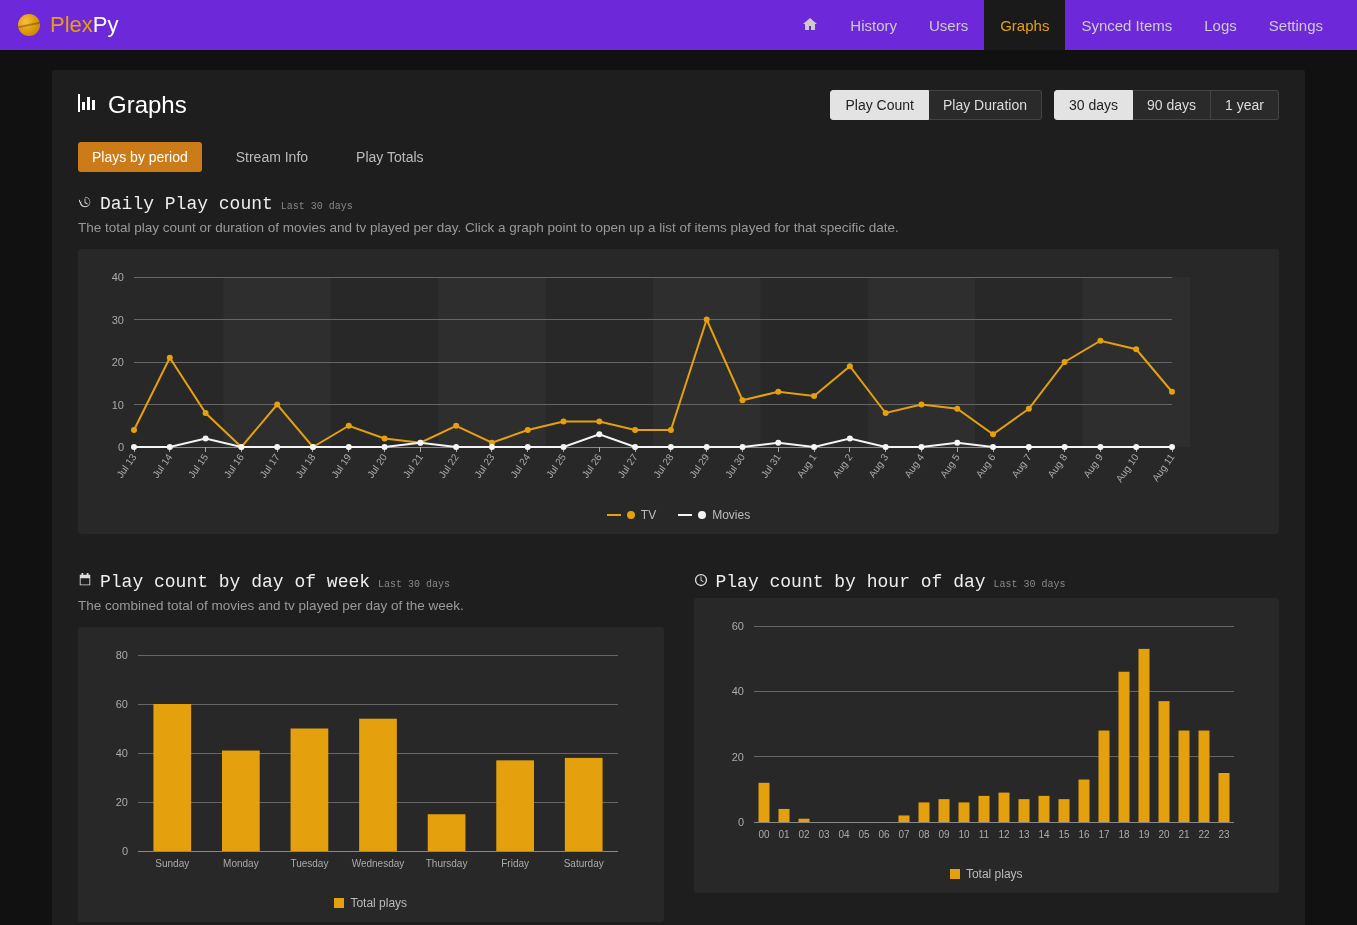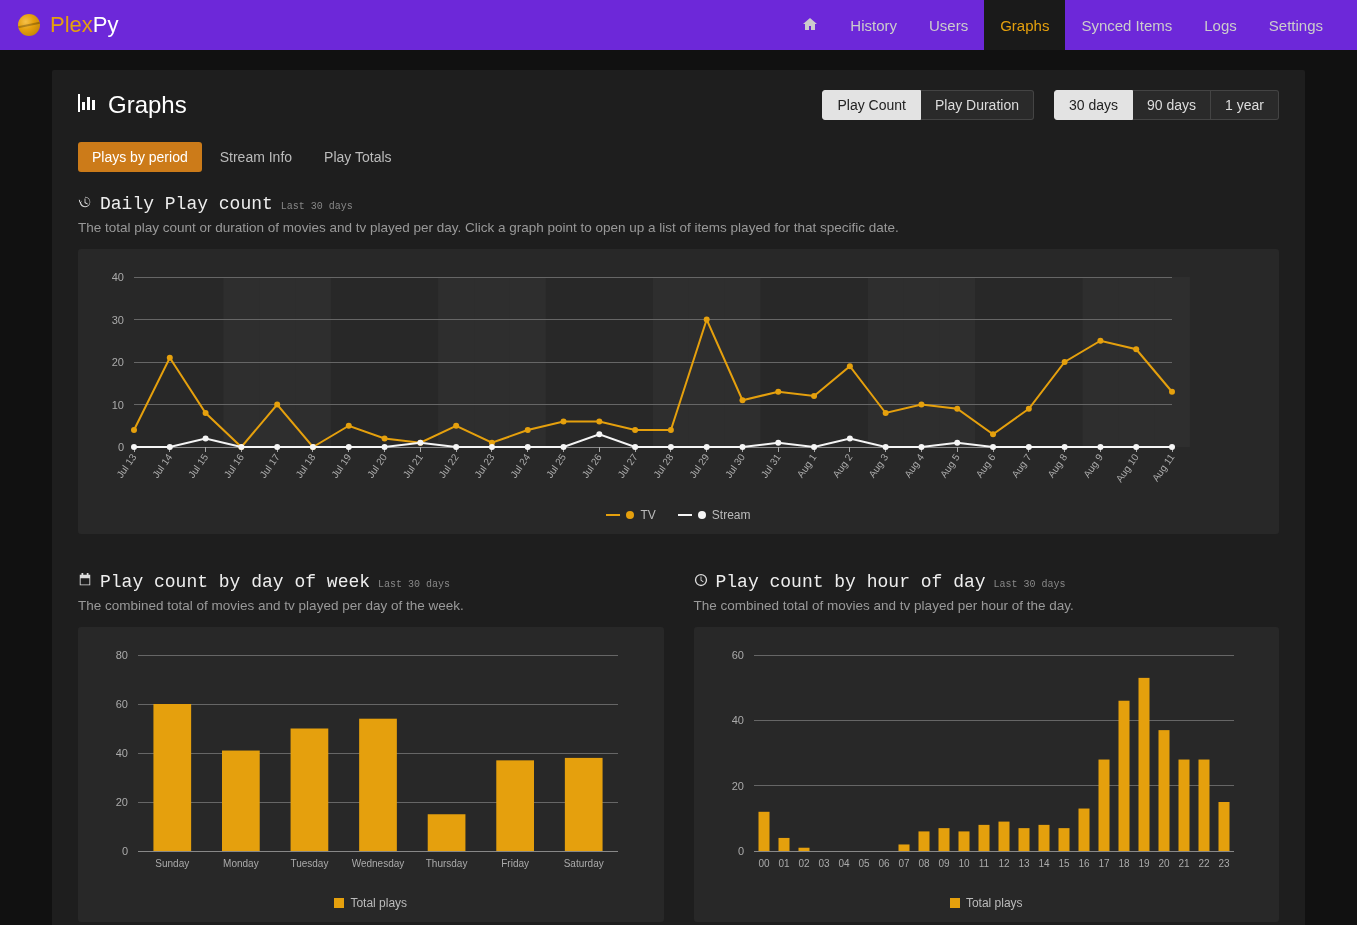--- a/index.html
+++ b/index.html
@@ -16,25 +16,25 @@
 .nav-item.active { background: #1a1a1a; color: #e5a00d; }
 .content { padding: 20px 52px 40px 52px; }
 .panel { background: #1e1e1e; padding: 20px 26px 30px 26px; border-radius: 2px; }
 .page-head { display: flex; align-items: center; margin-bottom: 22px; }
 .page-title { font-size: 24px; font-weight: 400; color: #fff; display: flex; align-items: center; gap: 10px; }
 .page-title .icon { font-size: 18px; }
 .head-spacer { flex: 1; }
 .btn-group { display: inline-flex; }
 .btn { border: 1px solid #444; background: #2a2a2a; color: #ddd; padding: 6px 14px; font-size: 14px; cursor: pointer; }
 .btn + .btn { border-left: none; }
-.btn-group { margin-left: 20px; }
+.btn-group { margin-left: 12px; }
 .btn.active { background: #e3e3e3; color: #222; border-color: #e3e3e3; }
 .btn-group .btn:first-child { border-radius: 3px 0 0 3px; }
 .btn-group .btn:last-child { border-radius: 0 3px 3px 0; }
-.tabs { display: flex; gap: 4px; margin-bottom: 22px; }
+.tabs { display: flex; gap: 20px; margin-bottom: 22px; }
 .tab { padding: 7px 14px; border-radius: 3px; color: #bbb; cursor: pointer; font-size: 14px; }
 .tab.active { background: #cc7b19; color: #fff; }
 .section-title { font-size: 18px; color: #eee; font-weight: 400; display: flex; align-items: baseline; gap: 8px; margin-bottom: 6px; font-family: Liberation Mono, monospace; }
 .section-title .icon { font-size: 14px; color: #ddd; }
 .section-title .sub { font-size: 10px; color: #888; font-weight: 400; }
 .section-desc { font-size: 13.5px; color: #999; margin-bottom: 14px; }
 .chart-card { background: #282828; border-radius: 3px; padding: 18px 14px 12px 14px; }
 .row2 { display: flex; gap: 30px; margin-top: 38px; }
 .row2 > div { flex: 1; }
 .legend { text-align: center; margin-top: 8px; font-size: 12px; color: #bbb; display:flex; justify-content:center; gap:22px; }
@@ -293,21 +293,21 @@
           </svg>
         <div class="legend">
           <span class="legend-item">
               <span class="lg-line" style="background:#e5a00d"></span>
               <span class="lg-dot" style="background:#e5a00d"></span>
               <span>TV</span>
             </span>
           <span class="legend-item">
               <span class="lg-line" style="background:#f5f5f5"></span>
               <span class="lg-dot" style="background:#f5f5f5"></span>
-              <span>Stream</span>
+              <span>Movies</span>
             </span>
         </div>
       </div>
     </div>
 
     <div class="row2">
       <div>
         <div class="section-title">
           <span class="icon">
             <svg width="14" height="14" viewBox="0 0 16 16">
@@ -363,21 +363,20 @@
       <div>
         <div class="section-title">
           <span class="icon">
             <svg width="14" height="14" viewBox="0 0 16 16">
                 <path fill="currentColor" d="M8 1a7 7 0 1 0 .001 14.001A7 7 0 0 0 8 1zm0 12.5A5.5 5.5 0 1 1 8 2.5a5.5 5.5 0 0 1 0 11zM8.5 4h-1v4.7l3 1.8.5-.9-2.5-1.5z"></path>
               </svg>
           </span>
           <span>Play count by hour of day</span>
           <span class="sub">Last 30 days</span>
         </div>
-        <div class="section-desc">The combined total of movies and tv played per hour of the day.</div>
         <div class="chart-card">
           <svg id="chart-hod" width="540" height="240">
               <g class="grid">
                 <line x1="46" x2="526" y1="206" y2="206"></line>
                 <line x1="46" x2="526" y1="140.66666666666669" y2="140.66666666666669"></line>
                 <line x1="46" x2="526" y1="75.33333333333334" y2="75.33333333333334"></line>
                 <line x1="46" x2="526" y1="10" y2="10"></line>
               </g>
               <g class="axis">
                 <text x="36" y="210" text-anchor="end">0</text>

